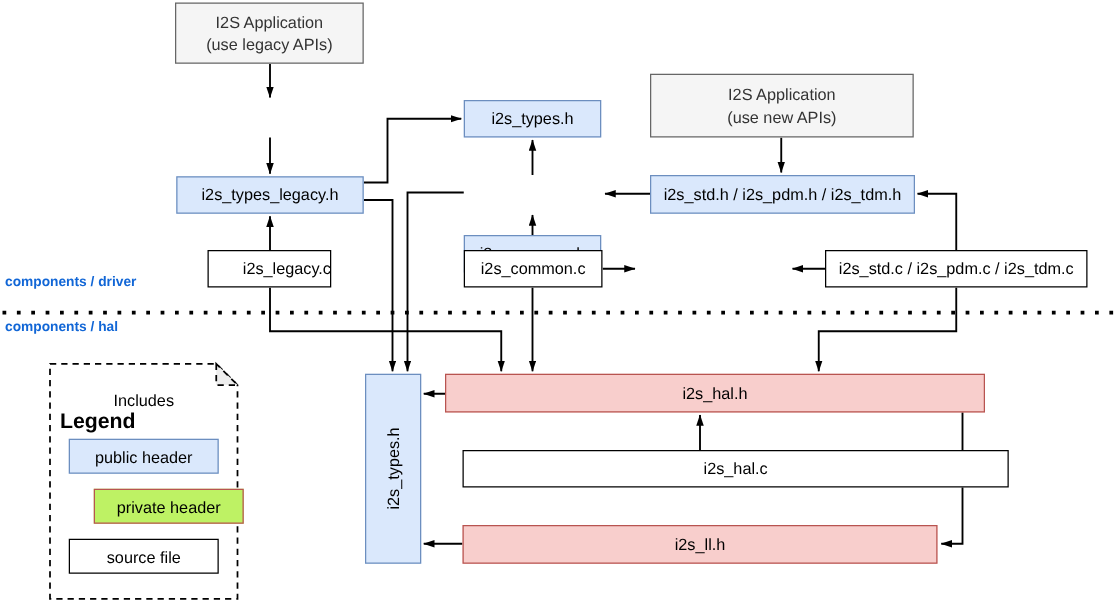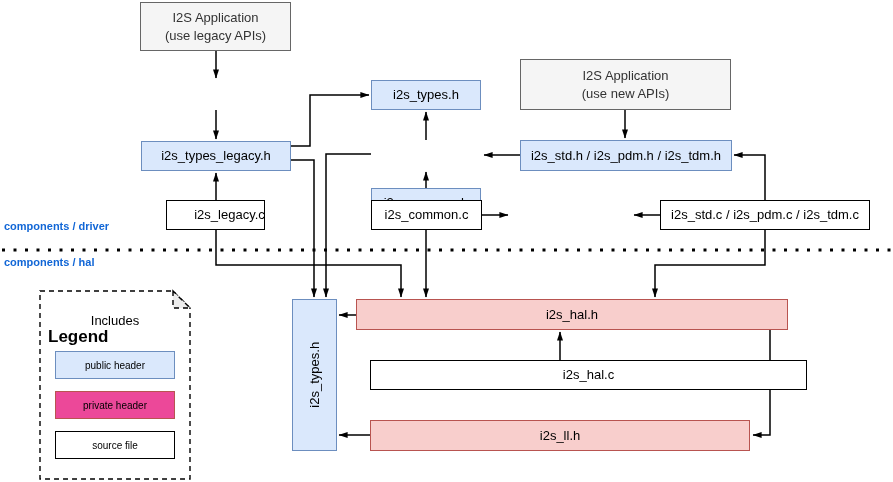--- a/index.html
+++ b/index.html
@@ -24,24 +24,24 @@
     position:absolute; left:40px; top:291px; width:150px; height:188px; box-sizing:border-box;
   }
   #legend .legend-title {
     position:absolute; left:8px; top:4px; font-size:17px; font-weight:bold; color:#000;margin-top:32px;
   }
   #legend .legend-includes {
     position:absolute; left:0; top:22px; width:150px; text-align:center; font-size:13px; color:#000;
   }
   #legend .legend-item {
     position:absolute; left:15px; width:120px; height:28px; display:flex;
-    align-items:center; justify-content:center; font-size:10px; color:#000; box-sizing:border-box;
+    align-items:center; justify-content:center; font-size:13px; color:#000; box-sizing:border-box;
   }
   .legend-item.public { background:#dae8fc; border:1px solid #6c8ebf; }
-  .legend-item.private{ background:#ec4899; border:1px solid #b85450; }
+  .legend-item.private{ background:#bef264; border:1px solid #b85450;margin-left:20px; }
   .legend-item.source { background:#ffffff; border:1px solid #000000; }
   svg.layer { position:absolute; left:0; top:0; width:893px; height:482px; pointer-events:none; }
 </style>
 </head>
 <body>
 
 <div id="canvas">
 
   <svg class="layer" viewBox="0 0 893 482" xmlns="http://www.w3.org/2000/svg">
     <defs>

